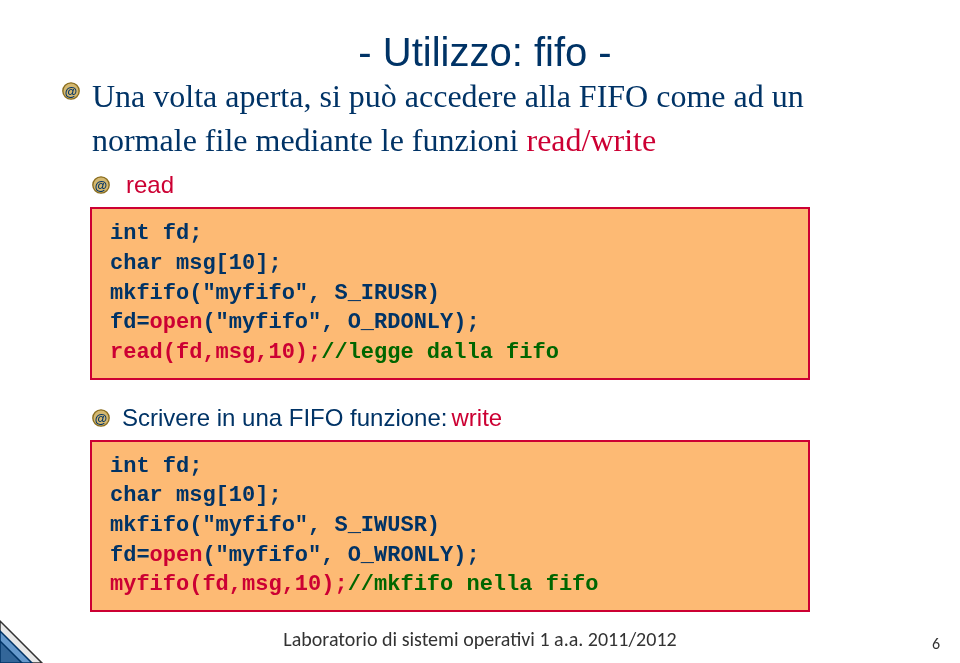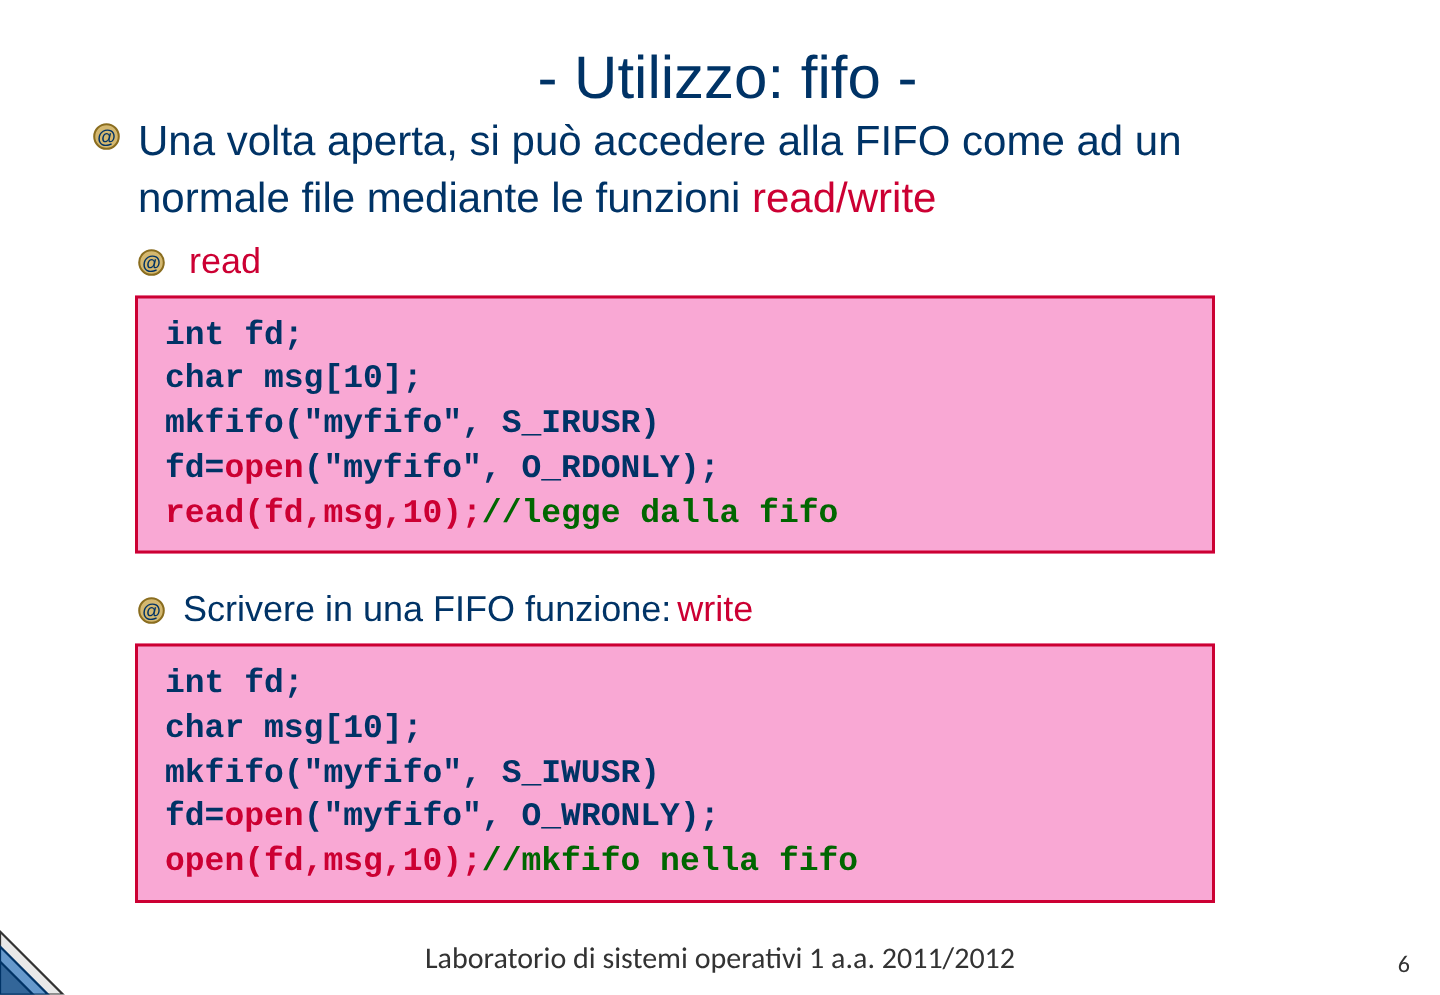--- a/index.html
+++ b/index.html
@@ -21,46 +21,47 @@
       position: relative;
     }
     .title {
       text-align: center;
       font-size: 40px;
       color: #003366;
       margin-bottom: 1px;
       font-weight: normal;
     }
     .para-line {
-      font-size: 28px;
+      font-size: 32px;
       color: #003366;
       line-height: 1.3;
       margin-bottom: 2px;
       text-align: justify;
+      font-family: Liberation Serif, serif;
     }
     .para-row {
       display: flex;
       align-items: flex-start;
       margin-bottom: 6px;
     }
     .bullet-icon {
       width: 22px;
       height: 22px;
       flex-shrink: 0;
       margin-right: 10px;
       margin-top: 4px;
       display: inline-flex;
       align-items: center;
       justify-content: center;
     }
     .keyword-red {
       color: #cc0033;
     }
     .code-box {
-      background: #f9a8d4;
+      background: #fdba74;
       border: 2.5px solid #cc0033;
       padding: 10px 18px;
       margin: 8px 0 24px 30px;
       width: 720px;
     }
     .code-line {
       font-family: "Courier New", monospace;
       font-size: 22px;
       font-weight: bold;
       color: #003366;
@@ -165,21 +166,21 @@
   </div>
 
   <div class="code-box">
     <div class="code-line">int fd;</div>
     <div class="code-line">char msg[10];</div>
     <div class="code-line">mkfifo("myfifo", S_IWUSR)</div>
     <div class="code-line">
       <span>fd=</span><span class="code-red">open</span><span>("myfifo", O_WRONLY);</span>
     </div>
     <div class="code-line">
-      <span class="code-red">open(fd,msg,10);</span><span class="code-green">//mkfifo nella fifo</span>
+      <span class="code-red">myfifo(fd,msg,10);</span><span class="code-green">//mkfifo nella fifo</span>
     </div>
   </div>
 
   <div class="footer">Laboratorio di sistemi operativi 1 a.a. 2011/2012</div>
   <div class="page-number">6</div>
 
   <svg class="corner-decoration" viewBox="0 0 60 60">
     <polygon points="0,18 42,60 0,60" fill="#e8e8e8" stroke="#333" stroke-width="1.5"></polygon>
     <polygon points="0,28 32,60 0,60" fill="#6699cc" stroke="#003366" stroke-width="1.5"></polygon>
     <polygon points="0,38 22,60 0,60" fill="#336699" stroke="#003366" stroke-width="1.5"></polygon>

